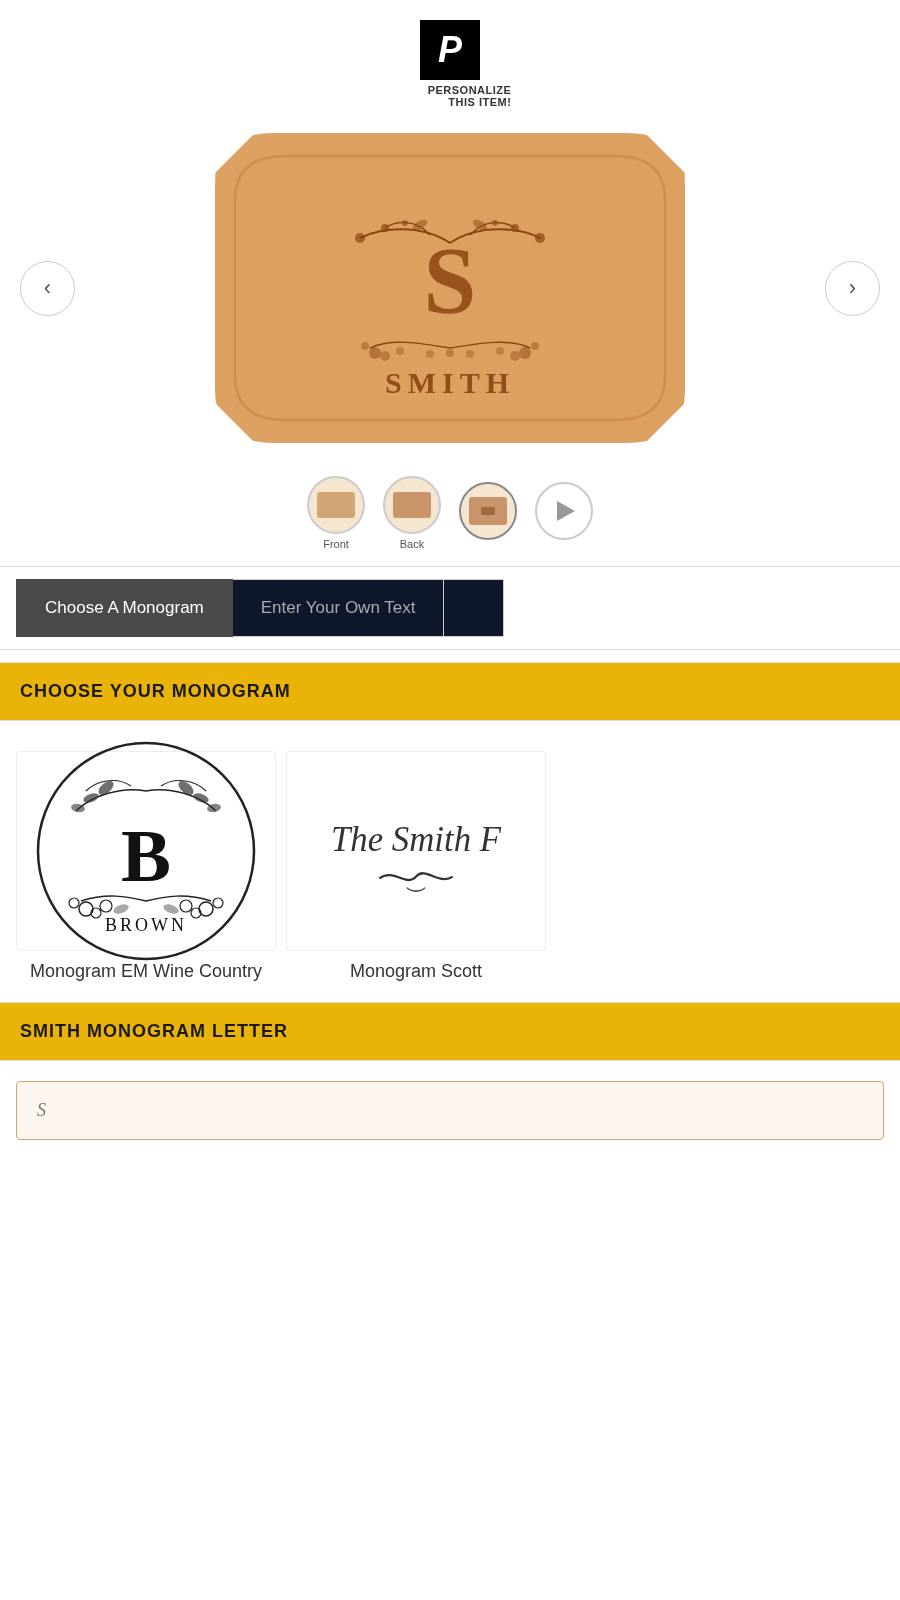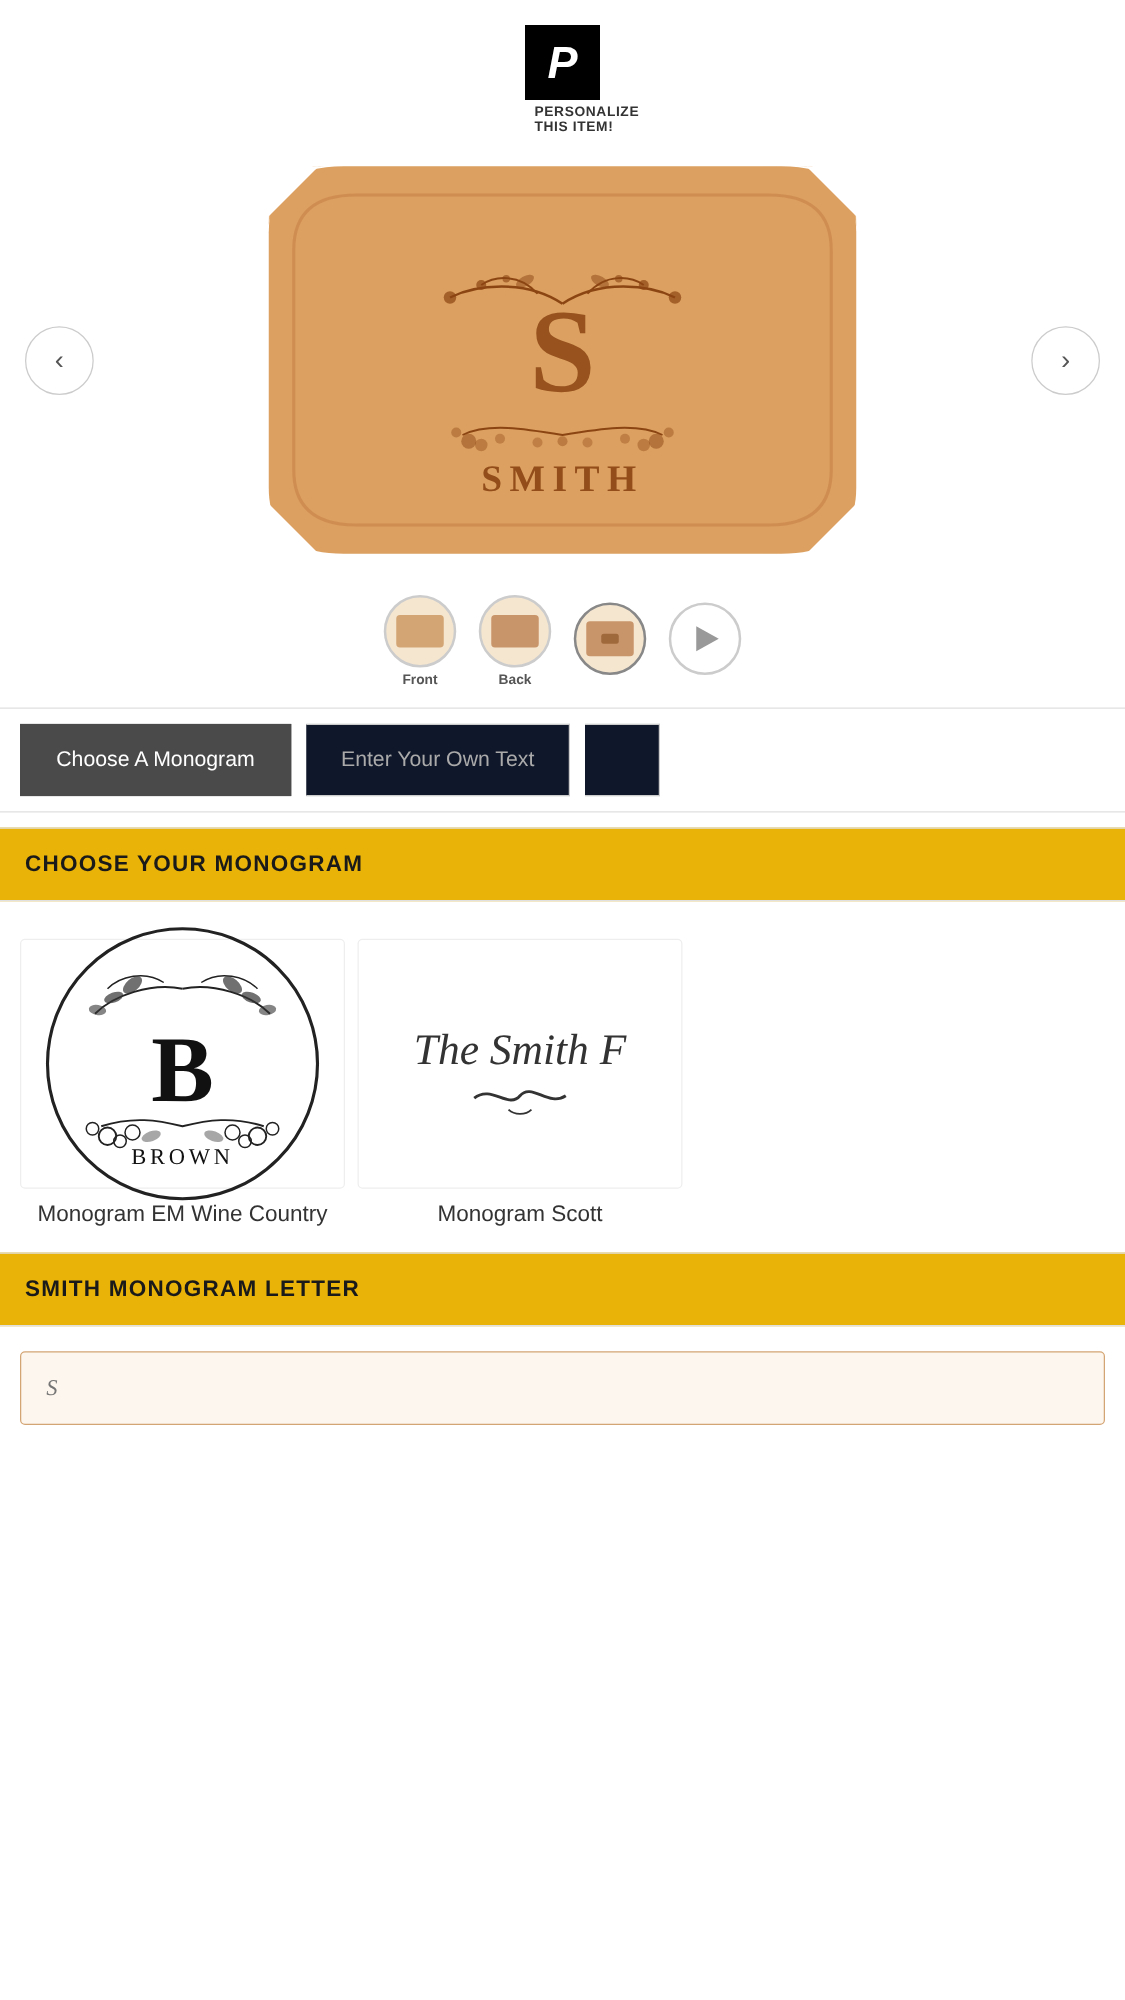--- a/index.html
+++ b/index.html
@@ -32,21 +32,21 @@
       font-weight: bold;
       font-style: italic;
       display: flex;
       align-items: center;
       justify-content: center;
       border: 3px solid #000;
     }
     .personalize-badge .badge-text {
       font-size: 11px;
       font-weight: bold;
-      text-align: left;
+      text-align: right;
       color: #333;
       margin-top: 4px;
       letter-spacing: 0.5px;
       margin-left: 39px;
     }
 
     
     .product-image-area {
       position: relative;
       display: flex;
@@ -84,21 +84,20 @@
       height: 100%;
     }
 
     
     .thumbnail-row {
       display: flex;
       justify-content: center;
       align-items: center;
       gap: 18px;
       padding: 8px 0 4px 0;
-      font-weight: bold;
     }
     .thumbnail-item {
       display: flex;
       flex-direction: column;
       align-items: center;
     }
     .thumbnail-circle {
       width: 58px;
       height: 58px;
       border-radius: 50%;
@@ -160,21 +159,21 @@
       height: 1px;
       background: #e0e0e0;
       margin: 12px 0;
     }
 
     
     .tab-row {
       display: flex;
       align-items: stretch;
       padding: 0 16px;
-      gap: 12px;
+      gap: 0;
       overflow: hidden;
     }
     .tab-btn {
       padding: 18px 28px;
       font-size: 17px;
       border: 1.5px solid #ccc;
       background: #fff;
       cursor: pointer;
       white-space: nowrap;
       font-family: Arial, sans-serif;

